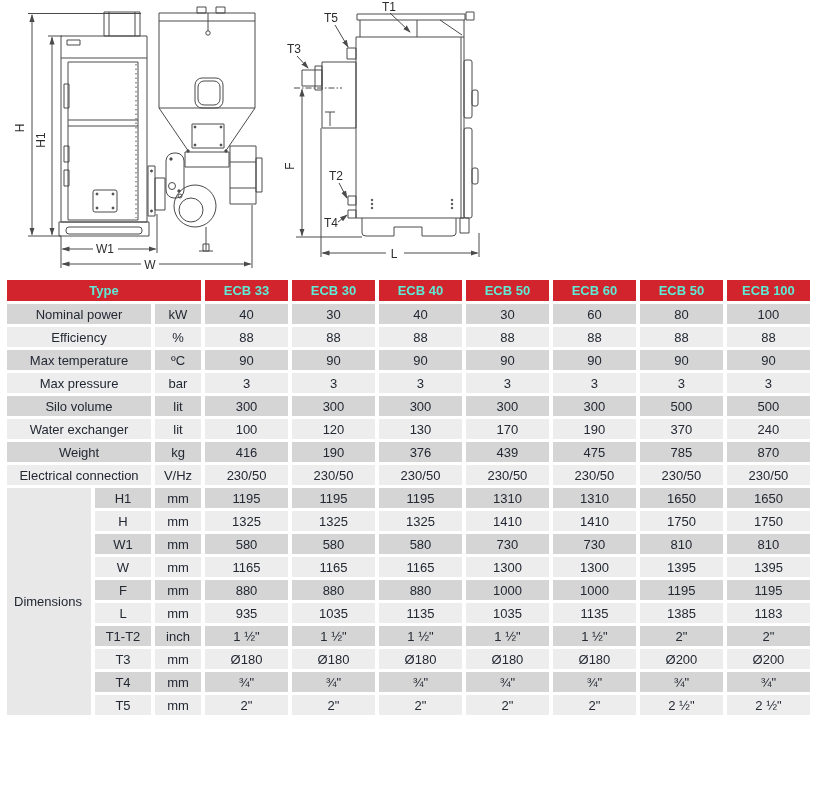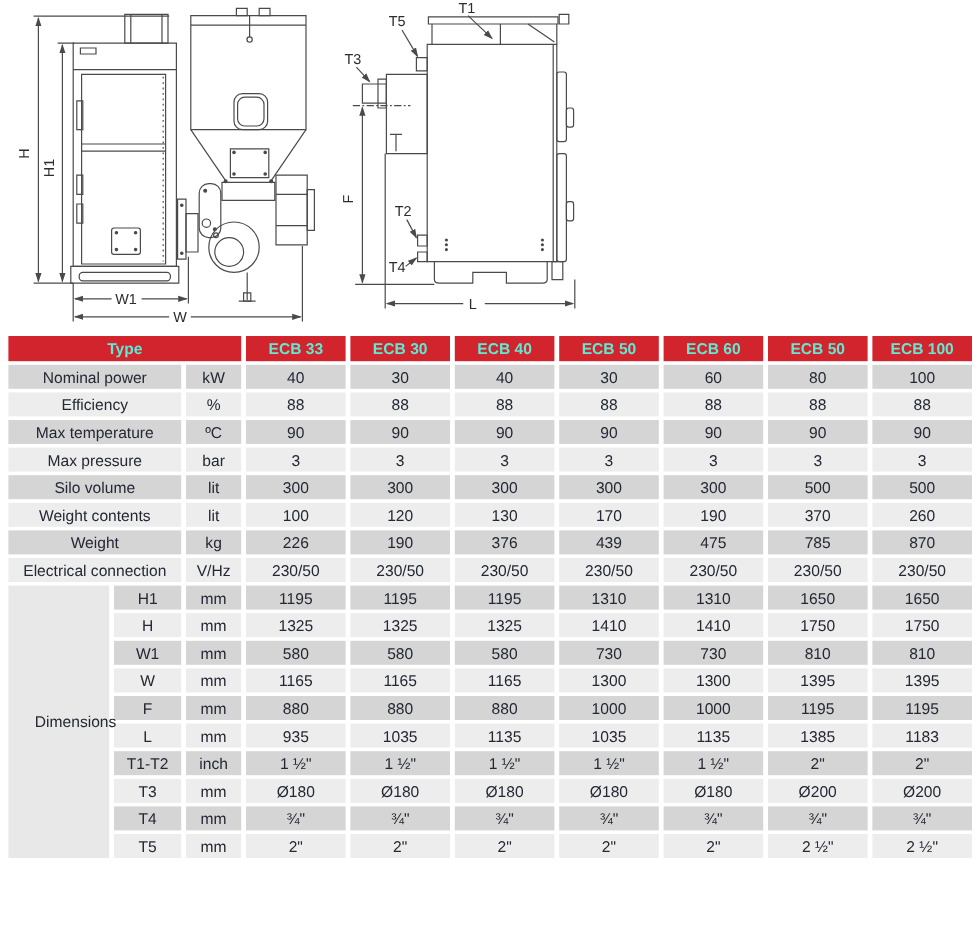--- a/index.html
+++ b/index.html
@@ -23,21 +23,21 @@
   }
   table.spec th{
     background:#d2242c;color:#5eead4;font-weight:bold;font-size:13px;
     height:21px;text-align:center;padding:0;
   }
   table.spec td{height:20px;text-align:center;padding:0;}
   tr.dark td{background:#d5d5d5;}
   tr.light td{background:#ededed;}
   td.lbl{text-align:left;padding-left:7px;}
   td.sub{text-align:left;padding-left:7px;}
-  table.spec td.dimcell{background:#e8e8e8;text-align:left;padding-left:22px;vertical-align:middle;}
+  table.spec td.dimcell{background:#e8e8e8;text-align:left;padding-left:7px;vertical-align:middle;}
   .dwg-label{font-size:12px;fill:#2c2c2c;font-family:"Liberation Sans",sans-serif;}
 </style>
 </head>
 <body>
 
 <div class="diagram-area">
 
   <svg id="front-view" class="drawing" width="272" height="274" viewBox="0 0 272 274" fill="none" stroke="#4a4a4a" stroke-width="1">
     <defs>
       <marker id="arF" markerWidth="9" markerHeight="8" refX="7" refY="4" orient="auto-start-reverse">
@@ -268,34 +268,34 @@
         <td>lit</td>
         <td>300</td>
         <td>300</td>
         <td>300</td>
         <td>300</td>
         <td>300</td>
         <td>500</td>
         <td>500</td>
       </tr>
       <tr class="light">
-        <td class="lbl" colspan="2">Weight contents</td>
+        <td class="lbl" colspan="2">Water exchanger</td>
         <td>lit</td>
         <td>100</td>
         <td>120</td>
         <td>130</td>
         <td>170</td>
         <td>190</td>
         <td>370</td>
-        <td>260</td>
+        <td>240</td>
       </tr>
       <tr class="dark">
         <td class="lbl" colspan="2">Weight</td>
         <td>kg</td>
-        <td>226</td>
+        <td>416</td>
         <td>190</td>
         <td>376</td>
         <td>439</td>
         <td>475</td>
         <td>785</td>
         <td>870</td>
       </tr>
       <tr class="light">
         <td class="lbl" colspan="2">Electrical connection</td>
         <td>V/Hz</td>

